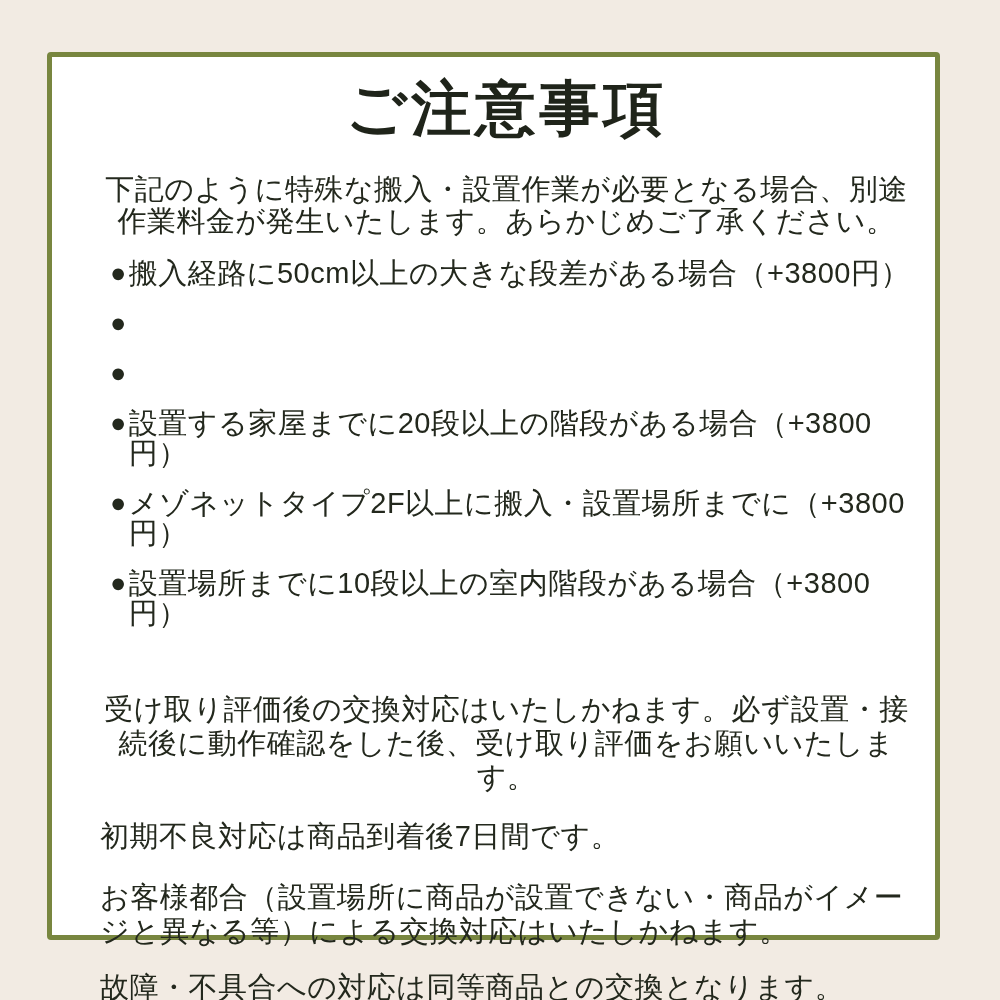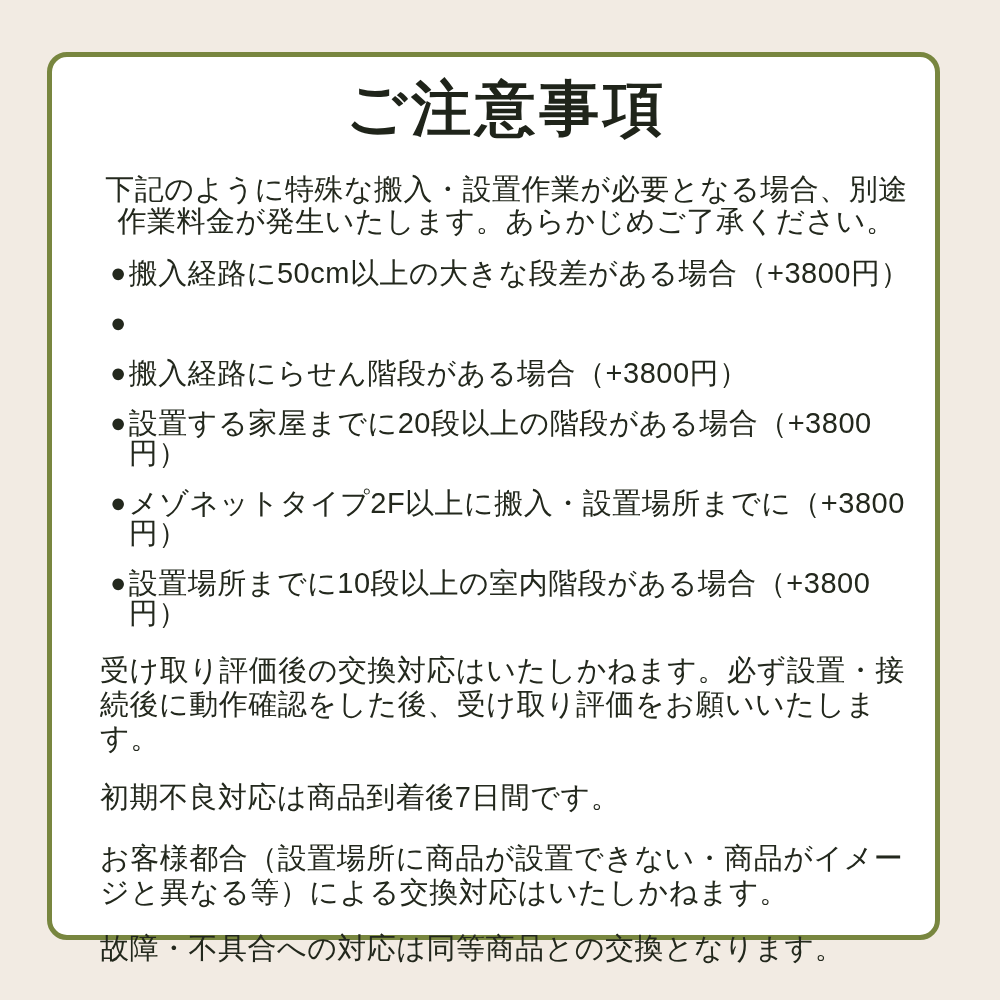--- a/index.html
+++ b/index.html
@@ -16,21 +16,21 @@
     overflow: hidden;
   }
   .card {
     position: absolute;
     left: 47px;
     top: 52px;
     width: 893px;
     height: 888px;
     background: #ffffff;
     border: 5px solid #78863f;
-    border-radius: 20px;
+    border-radius: 4px;
     box-sizing: border-box;
     padding: 0 22px 0 48px;
   }
   .title {
     margin: 20px 0 0 0;
     text-align: center;
     font-size: 60px;
     line-height: 64px;
     font-weight: bold;
     letter-spacing: 4px;
@@ -59,21 +59,21 @@
   .fees li .bullet {
     font-size: 27px;
     line-height: 30px;
     margin-right: 2px;
   }
   .para {
     font-size: 29px;
     line-height: 34px;
     letter-spacing: 0.5px;
   }
-  .para.receipt   { margin: 25px 0 0 0; }
+  .para.receipt   { margin: 64px 0 0 0; text-align: center; }
   .para.defect    { margin: 25px 0 4px 0; }
   .para.customer  { margin: 27px 0 4px 0; }
   .para.malfunction { margin: 22px 0 0 0; }
 </style>
 </head>
 <body>
 
 <div class="card">
 
   <h1 class="title">ご注意事項</h1>
@@ -83,21 +83,20 @@
   <ul class="fees">
     <li>
       <span class="bullet">●</span>
       <span>搬入経路に50cm以上の大きな段差がある場合（+3800円）</span>
     </li>
     <li>
       <span class="bullet">●</span>
     </li>
     <li>
       <span class="bullet">●</span>
-      <span>搬入経路にらせん階段がある場合（+3800円）</span>
     </li>
     <li>
       <span class="bullet">●</span>
       <span>設置する家屋までに20段以上の階段がある場合（+3800円）</span>
     </li>
     <li>
       <span class="bullet">●</span>
       <span>メゾネットタイプ2F以上に搬入・設置場所までに（+3800円）</span>
     </li>
     <li>

